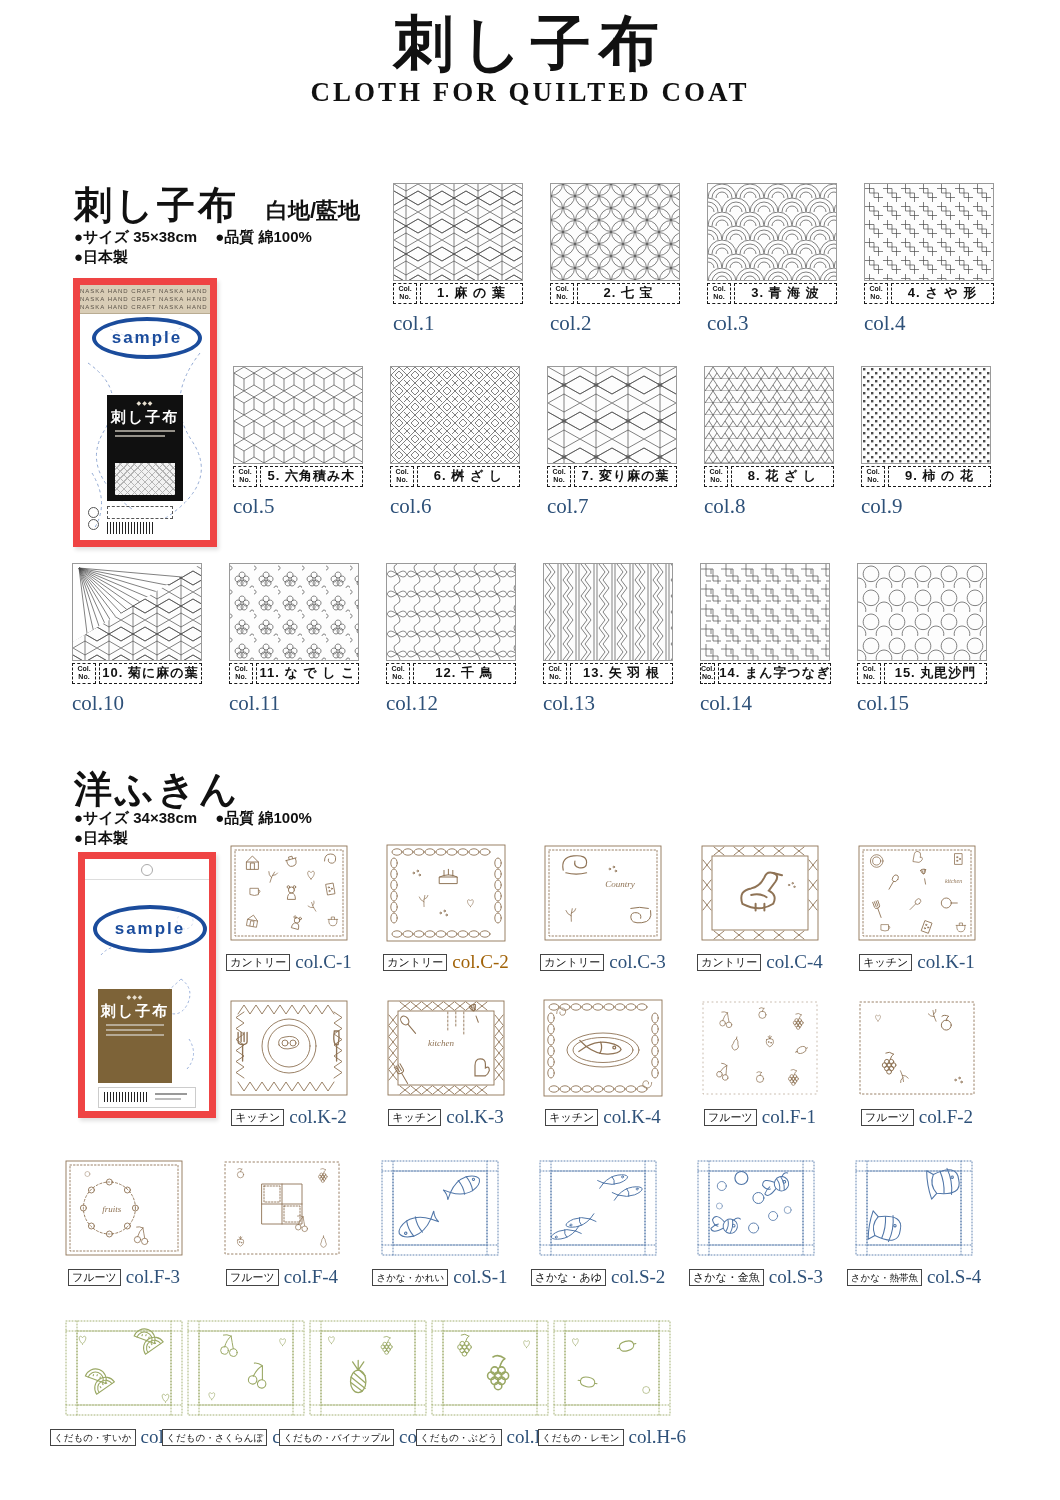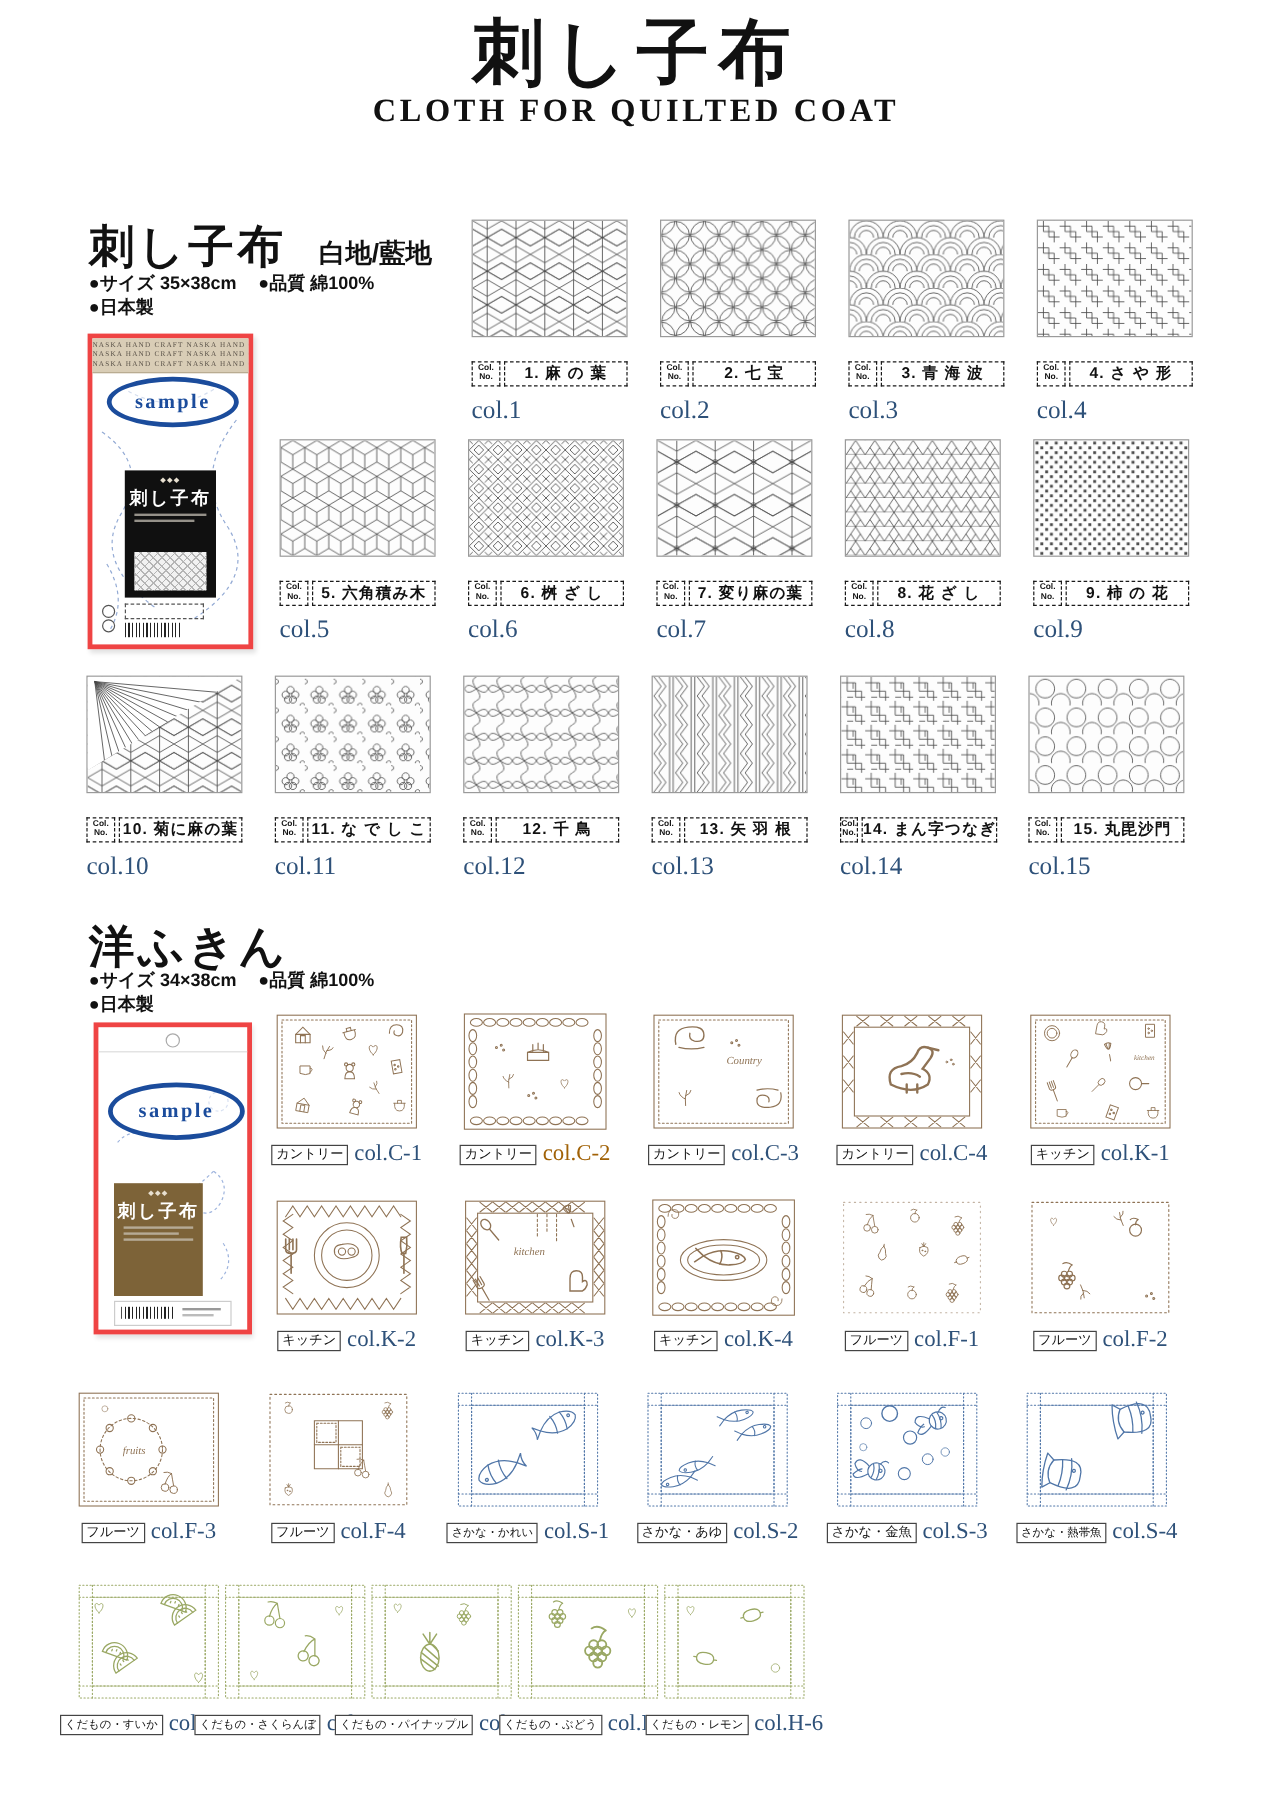--- a/index.html
+++ b/index.html
@@ -9,34 +9,34 @@
   .tjp{font-size:60px;font-weight:900;letter-spacing:8px;line-height:1.05;}
   .ten{font-size:27px;font-weight:700;letter-spacing:3px;margin-top:2px;
        font-family:"Liberation Serif","DejaVu Serif",serif;}
   .shead{position:absolute;left:74px;}
   .h1{font-size:38px;font-weight:900;letter-spacing:3px;display:inline;}
   .h1note{font-size:22px;font-weight:800;margin-left:27px;}
   .specs{position:absolute;left:74px;font-size:15px;font-weight:600;line-height:20px;}
   .srow{position:absolute;display:flex;}
   .s1sw{width:130px;}
   .pat{display:block;border:1px solid #9a9a9a;background:#fdfdfd;}
-  .nbox{display:flex;margin-top:20px;}
+  .nbox{display:flex;margin-top:2px;}
   .cn{width:22px;border:1.5px dashed #1a1a1a;font-size:7px;line-height:1.2;text-align:center;
       padding:1px 0;font-weight:700;}
   .pn{flex:1;border:1.5px dashed #1a1a1a;margin-left:3px;font-size:13px;font-weight:800;
       display:flex;align-items:center;justify-content:center;letter-spacing:1px;white-space:nowrap;}
   .clab{margin-top:7px;font-family:"Liberation Serif","DejaVu Serif",serif;font-size:21px;}
   .s2sw{width:122px;}
   .s2img{display:block;background:#fff;}
   .s2lab{margin-top:8px;display:flex;align-items:center;justify-content:center;white-space:nowrap;}
   .tag{border:1px solid #444;padding:0 3px;font-size:11px;line-height:15px;color:#111;background:#fff;}
   .tag.small{font-size:9.5px;}
   .c2{margin-left:5px;font-family:"Liberation Serif","DejaVu Serif",serif;font-size:19px;}
   
-  .pkg{position:absolute;background:#fff;border:4px solid #ef4444;box-shadow:2px 3px 4px rgba(0,0,0,.12);font-family:Liberation Serif, serif;}
+  .pkg{position:absolute;background:#fff;border:7px solid #ef4444;box-shadow:2px 3px 4px rgba(0,0,0,.12);}
   .pkg1hdr{position:absolute;top:0;left:0;right:0;height:26px;background:#d9cdb6;
            border-bottom:1px solid #b9ac92;overflow:hidden;font-size:6px;color:#5a5248;
            line-height:8px;letter-spacing:1px;white-space:nowrap;padding-top:2px;}
   .oval{position:absolute;border:4px solid #1b4c9c;border-radius:50%;color:#1b4c9c;
         display:flex;align-items:center;justify-content:center;font-weight:700;
         font-size:17px;letter-spacing:2px;background:rgba(255,255,255,.6);}
   .blklabel{position:absolute;background:#101010;color:#fff;text-align:center;}
   .brnlabel{position:absolute;background:#7d6338;color:#fff;text-align:center;}
   .lblbrand{font-size:6px;color:#e8e0d0;margin-top:4px;letter-spacing:1px;}
   .lbltitle{font-size:15px;font-weight:800;letter-spacing:2px;margin-top:2px;}

